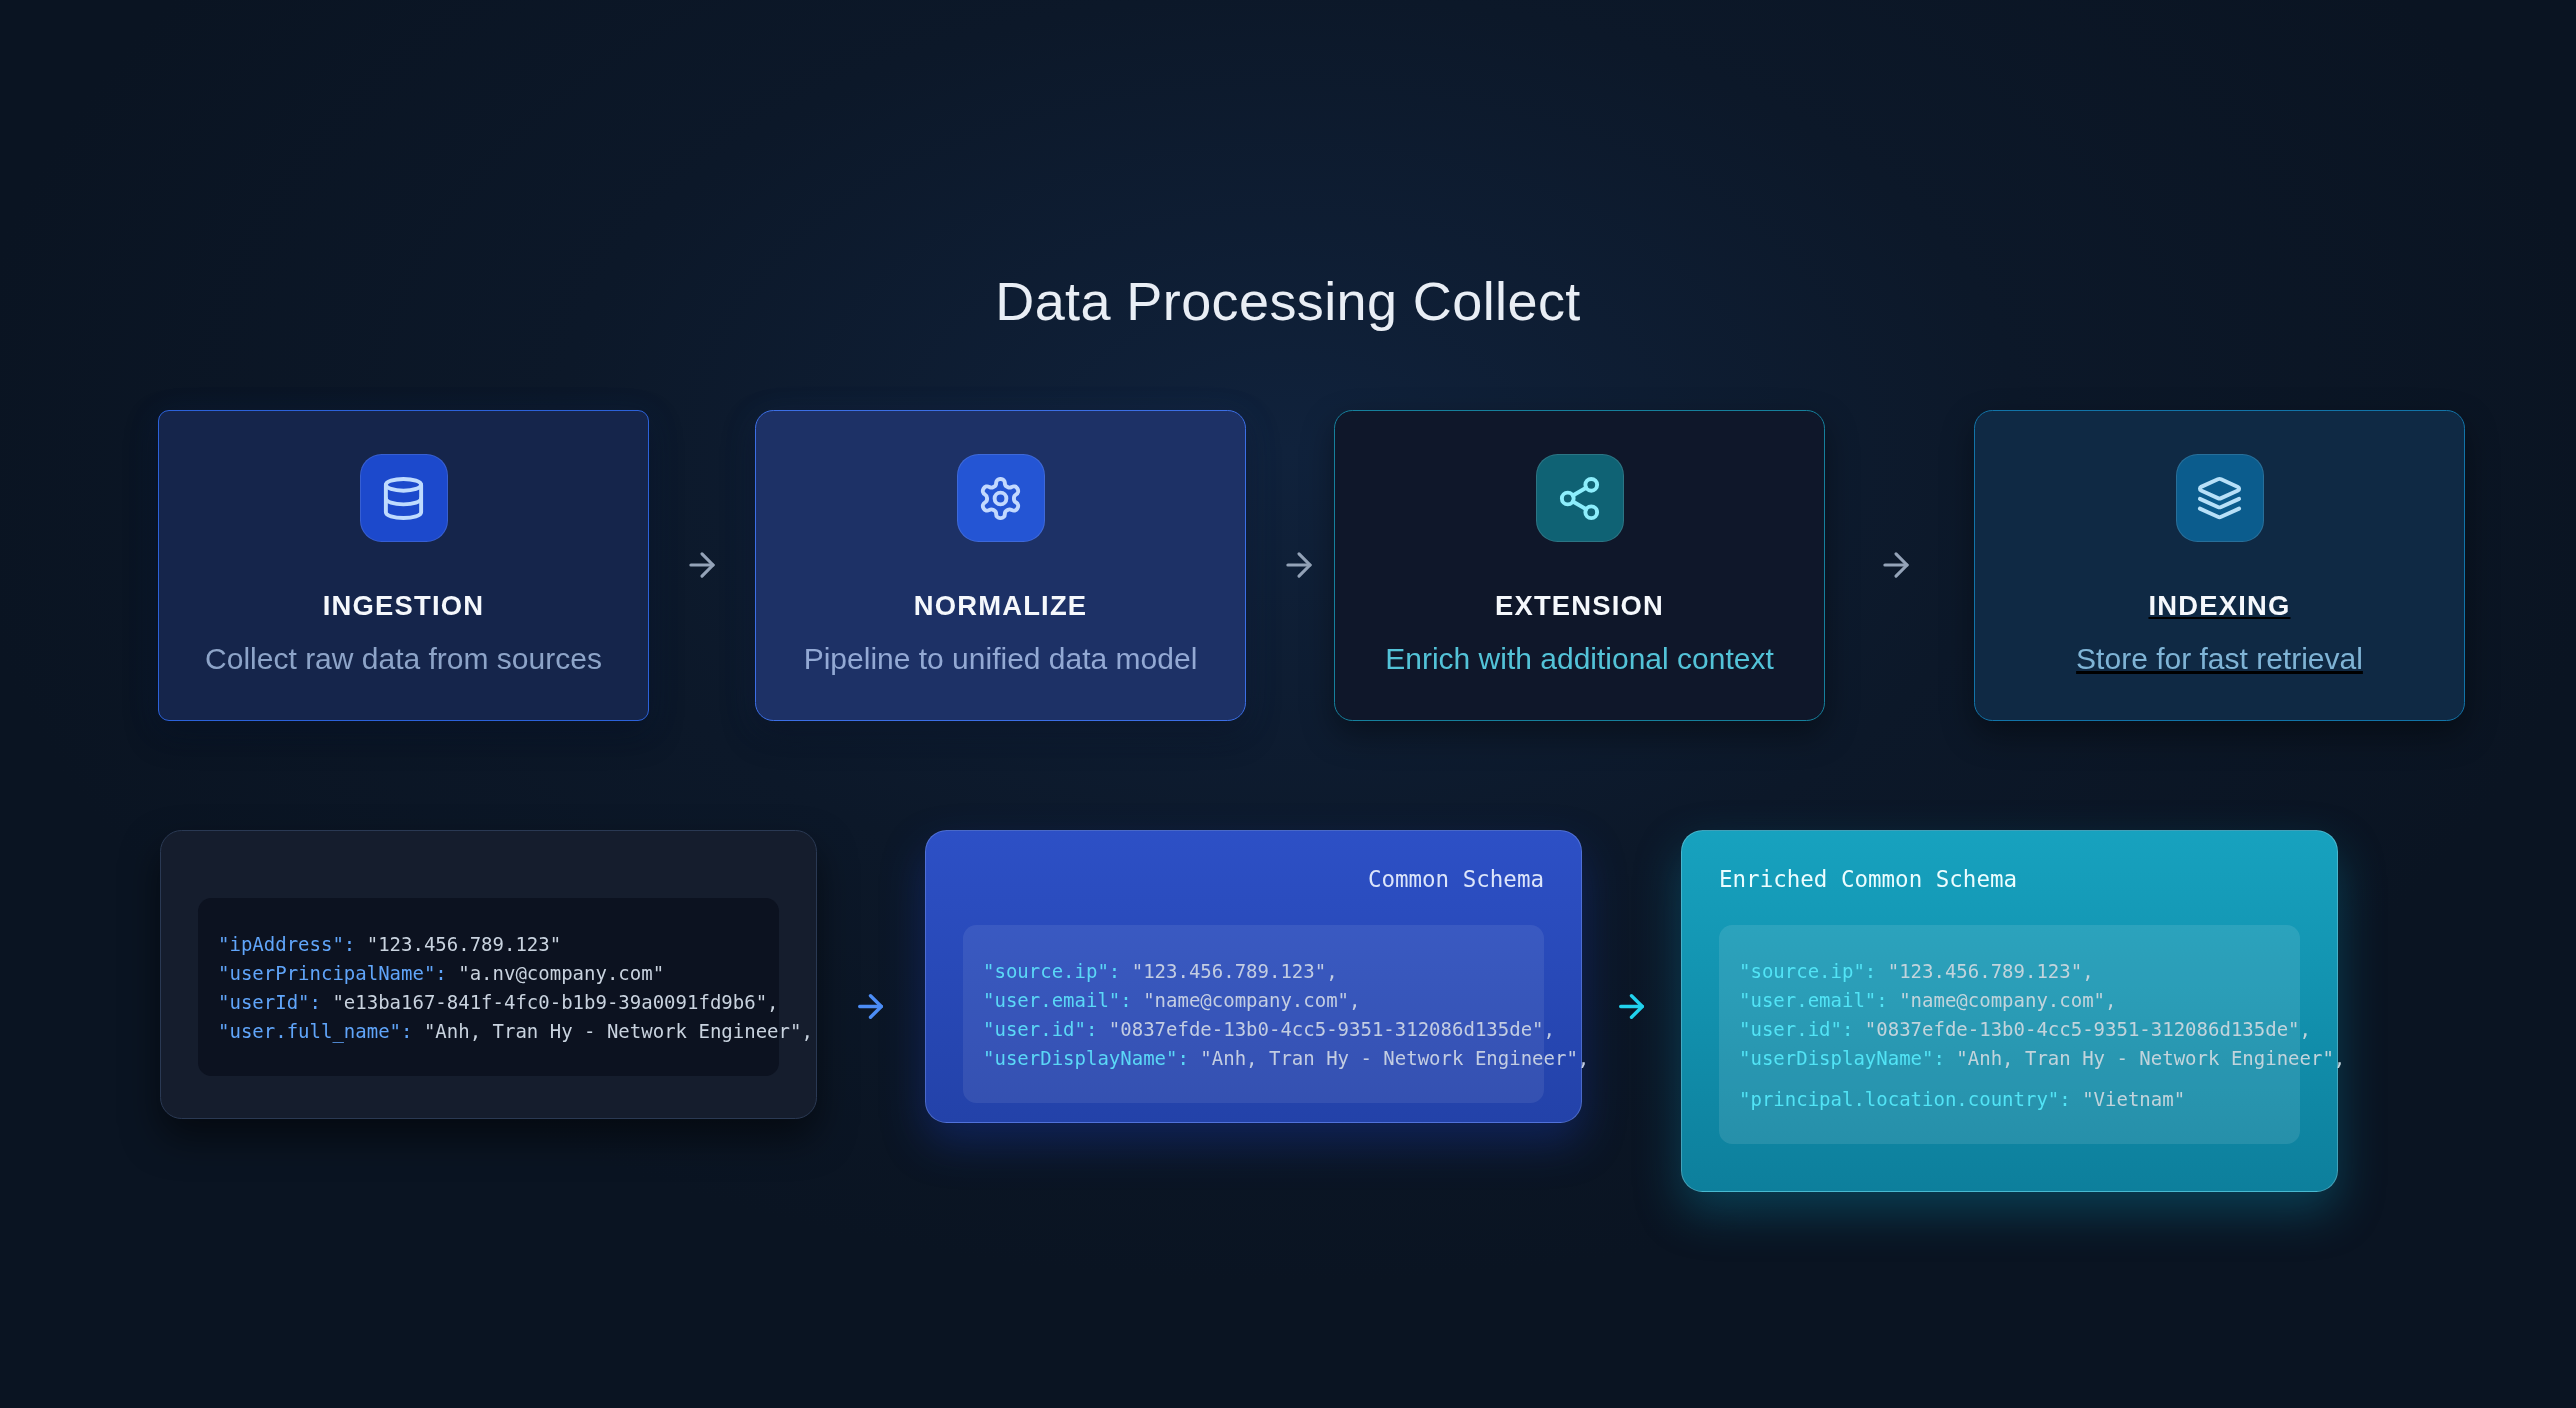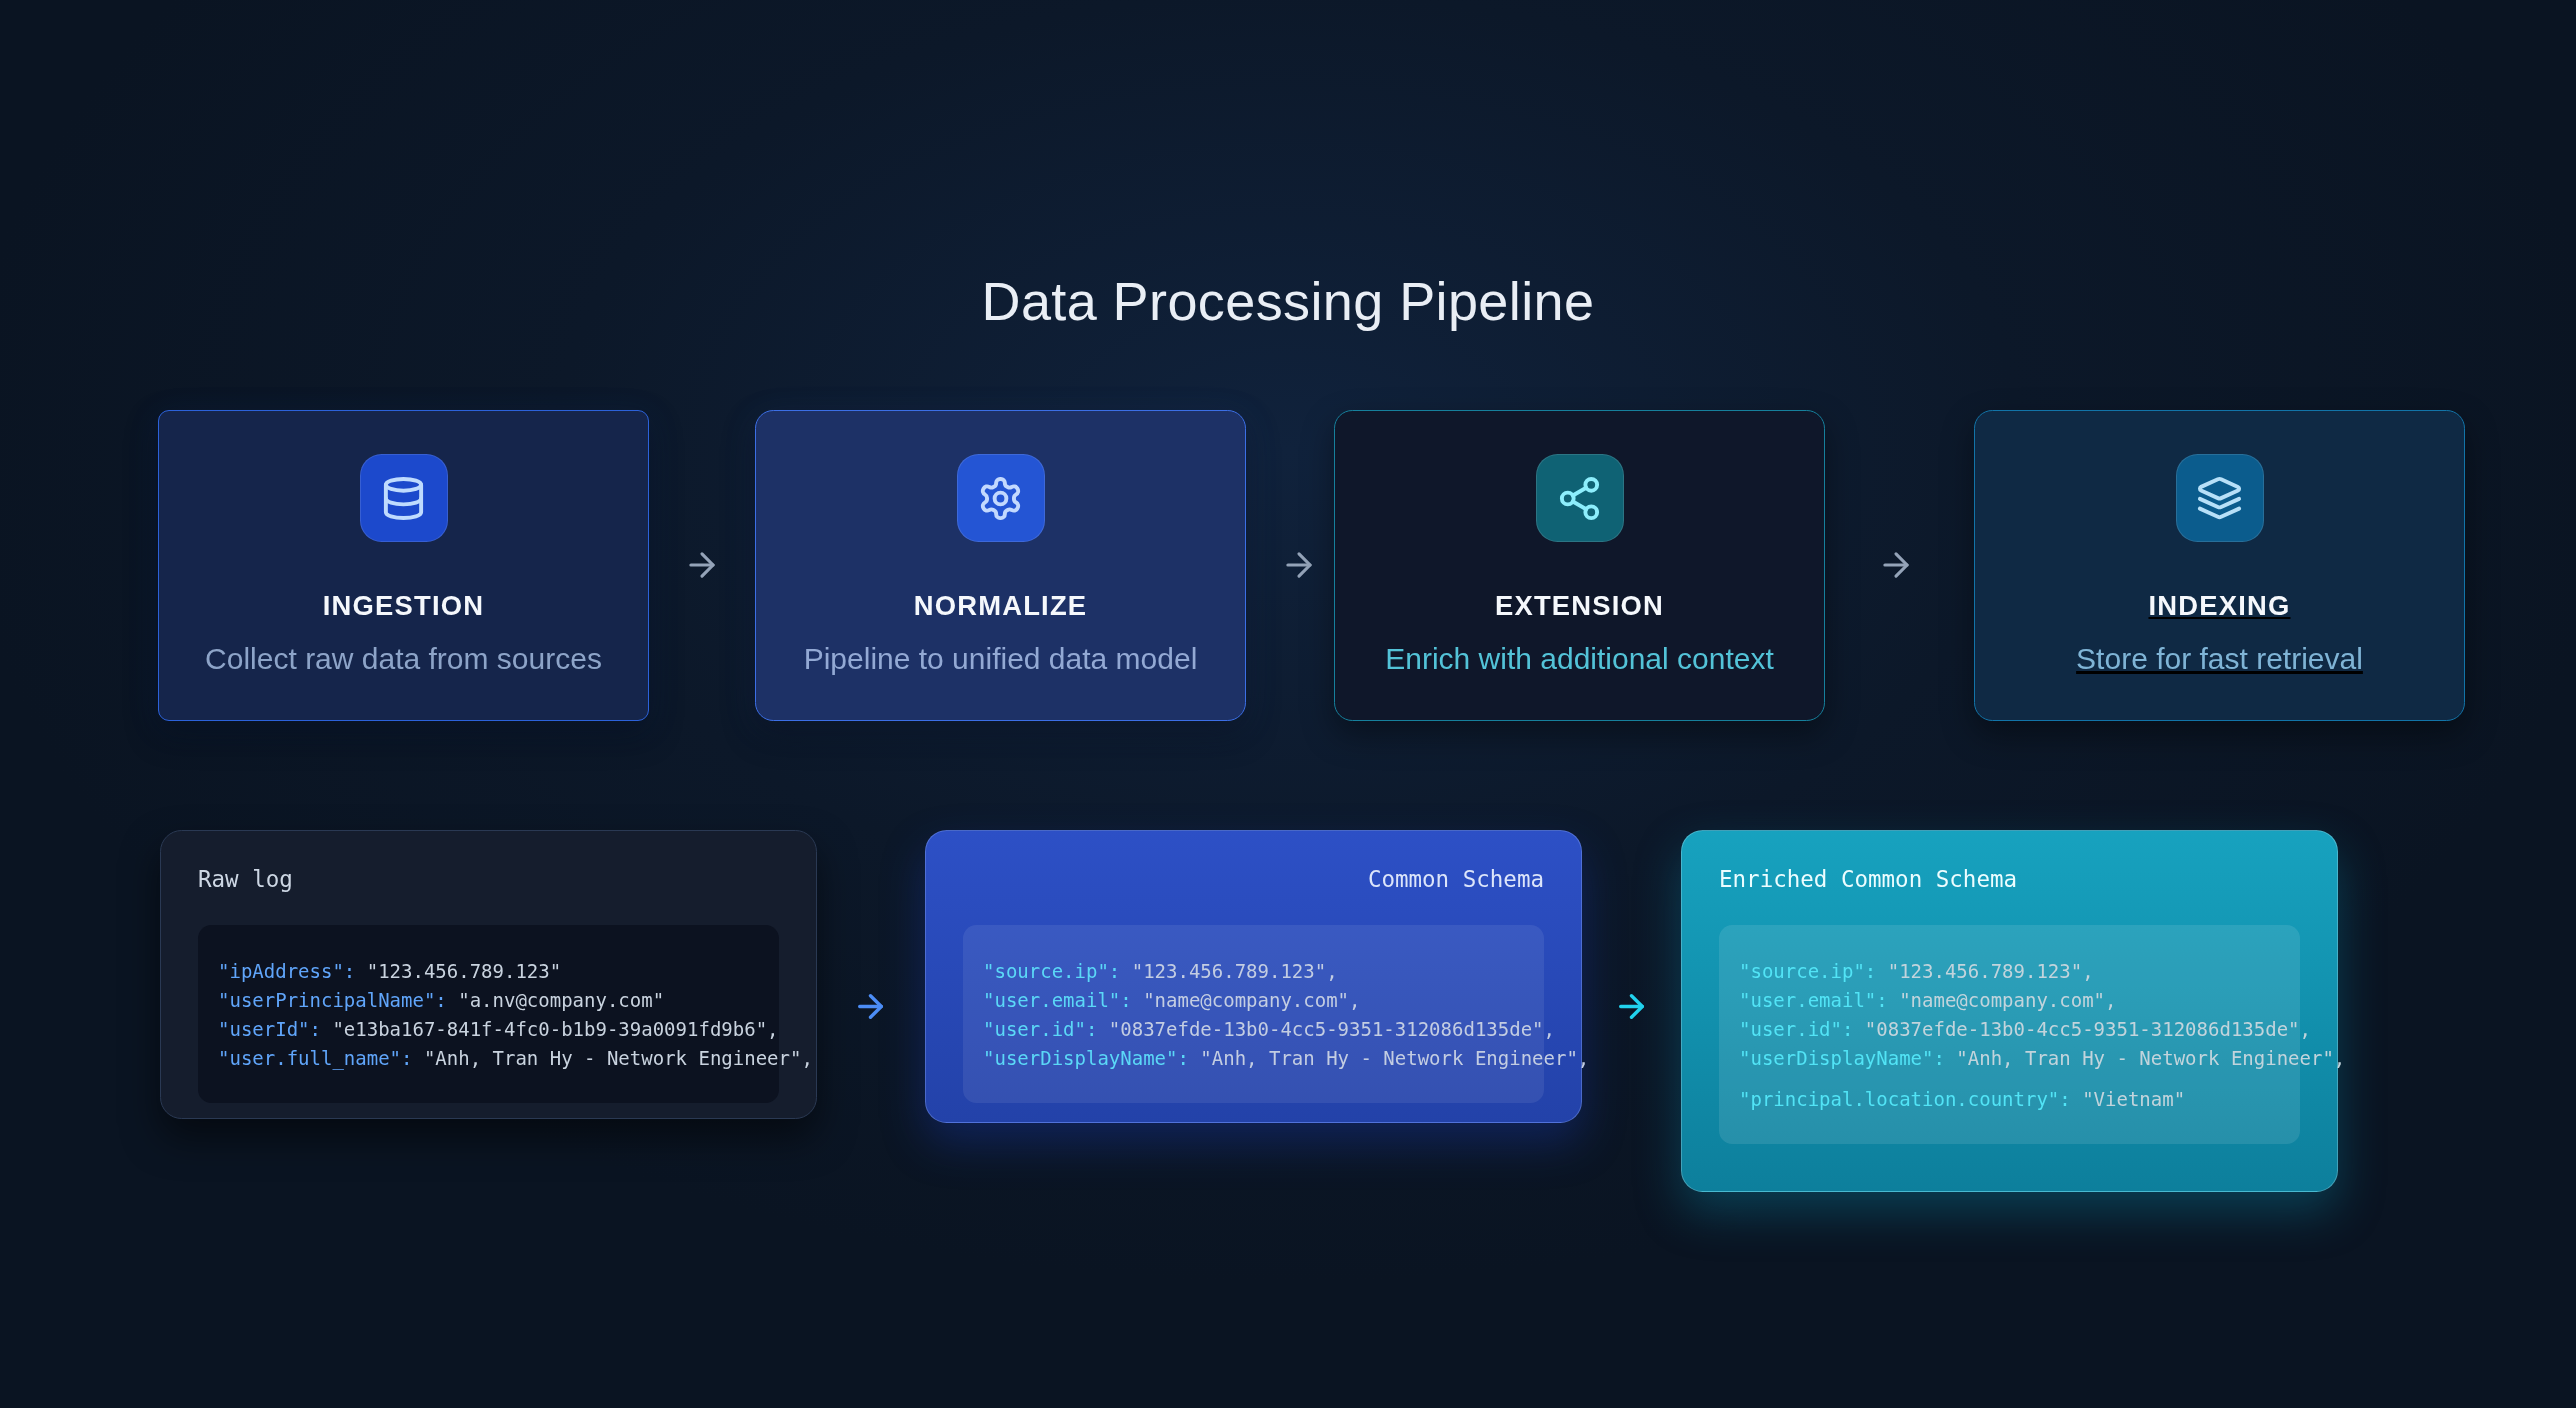--- a/index.html
+++ b/index.html
@@ -86,21 +86,21 @@
   .schema-enriched .val{color:#c2d4dc;}
   .schema-arrow{position:absolute;top:988px;width:37px;height:37px;}
   .schema-arrow-1{left:852px;color:#4c8df6;}
   .schema-arrow-2{left:1613px;color:#22d3ee;}
 </style>
 </head>
 <body>
 
 <main>
 
-  <h1 class="page-title">Data Processing Pipeline</h1>
+  <h1 class="page-title">Data Processing Collect</h1>
 
   <div class="stage-card stage-ingestion">
     <div class="icon-box">
       <svg viewBox="0 0 24 24" fill="none" stroke="currentColor" stroke-width="2" stroke-linecap="round" stroke-linejoin="round">
         <ellipse cx="12" cy="5" rx="9" ry="3"></ellipse>
           <path d="M3 5v14a9 3 0 0 0 18 0V5"></path>
           <path d="M3 12a9 3 0 0 0 18 0"></path>
       </svg>
     </div>
     <div class="stage-title">INGESTION</div>
@@ -159,21 +159,20 @@
         <path d="m12.83 2.18a2 2 0 0 0-1.66 0L2.6 6.08a1 1 0 0 0 0 1.83l8.58 3.91a2 2 0 0 0 1.66 0l8.58-3.9a1 1 0 0 0 0-1.83Z"></path>
         <path d="m22 12.18-9.17 4.16a2 2 0 0 1-1.66 0L2 12.18"></path>
         <path d="m22 17.18-9.17 4.16a2 2 0 0 1-1.66 0L2 17.18"></path>
       </svg>
     </div>
     <div class="stage-title">INDEXING</div>
     <div class="stage-desc">Store for fast retrieval</div>
   </div>
 
   <div class="schema-card schema-raw">
-    <div class="schema-title">Raw log</div>
     <div class="code-panel"><div class="line"><span class="key">"ipAddress":</span><span class="val"> "123.456.789.123"</span></div><div class="line"><span class="key">"userPrincipalName":</span><span class="val"> "a.nv@company.com"</span></div><div class="line"><span class="key">"userId":</span><span class="val"> "e13ba167-841f-4fc0-b1b9-39a0091fd9b6",</span></div><div class="line"><span class="key">"user.full_name":</span><span class="val"> "Anh, Tran Hy - Network Engineer",</span></div></div>
   </div>
 
   <div class="schema-arrow schema-arrow-1">
     <svg viewBox="0 0 24 24" fill="none" stroke="currentColor" stroke-width="2.2" stroke-linecap="round" stroke-linejoin="round">
         <path d="M5 12h14"></path>
         <path d="m12 5 7 7-7 7"></path>
       </svg>
   </div>
 

